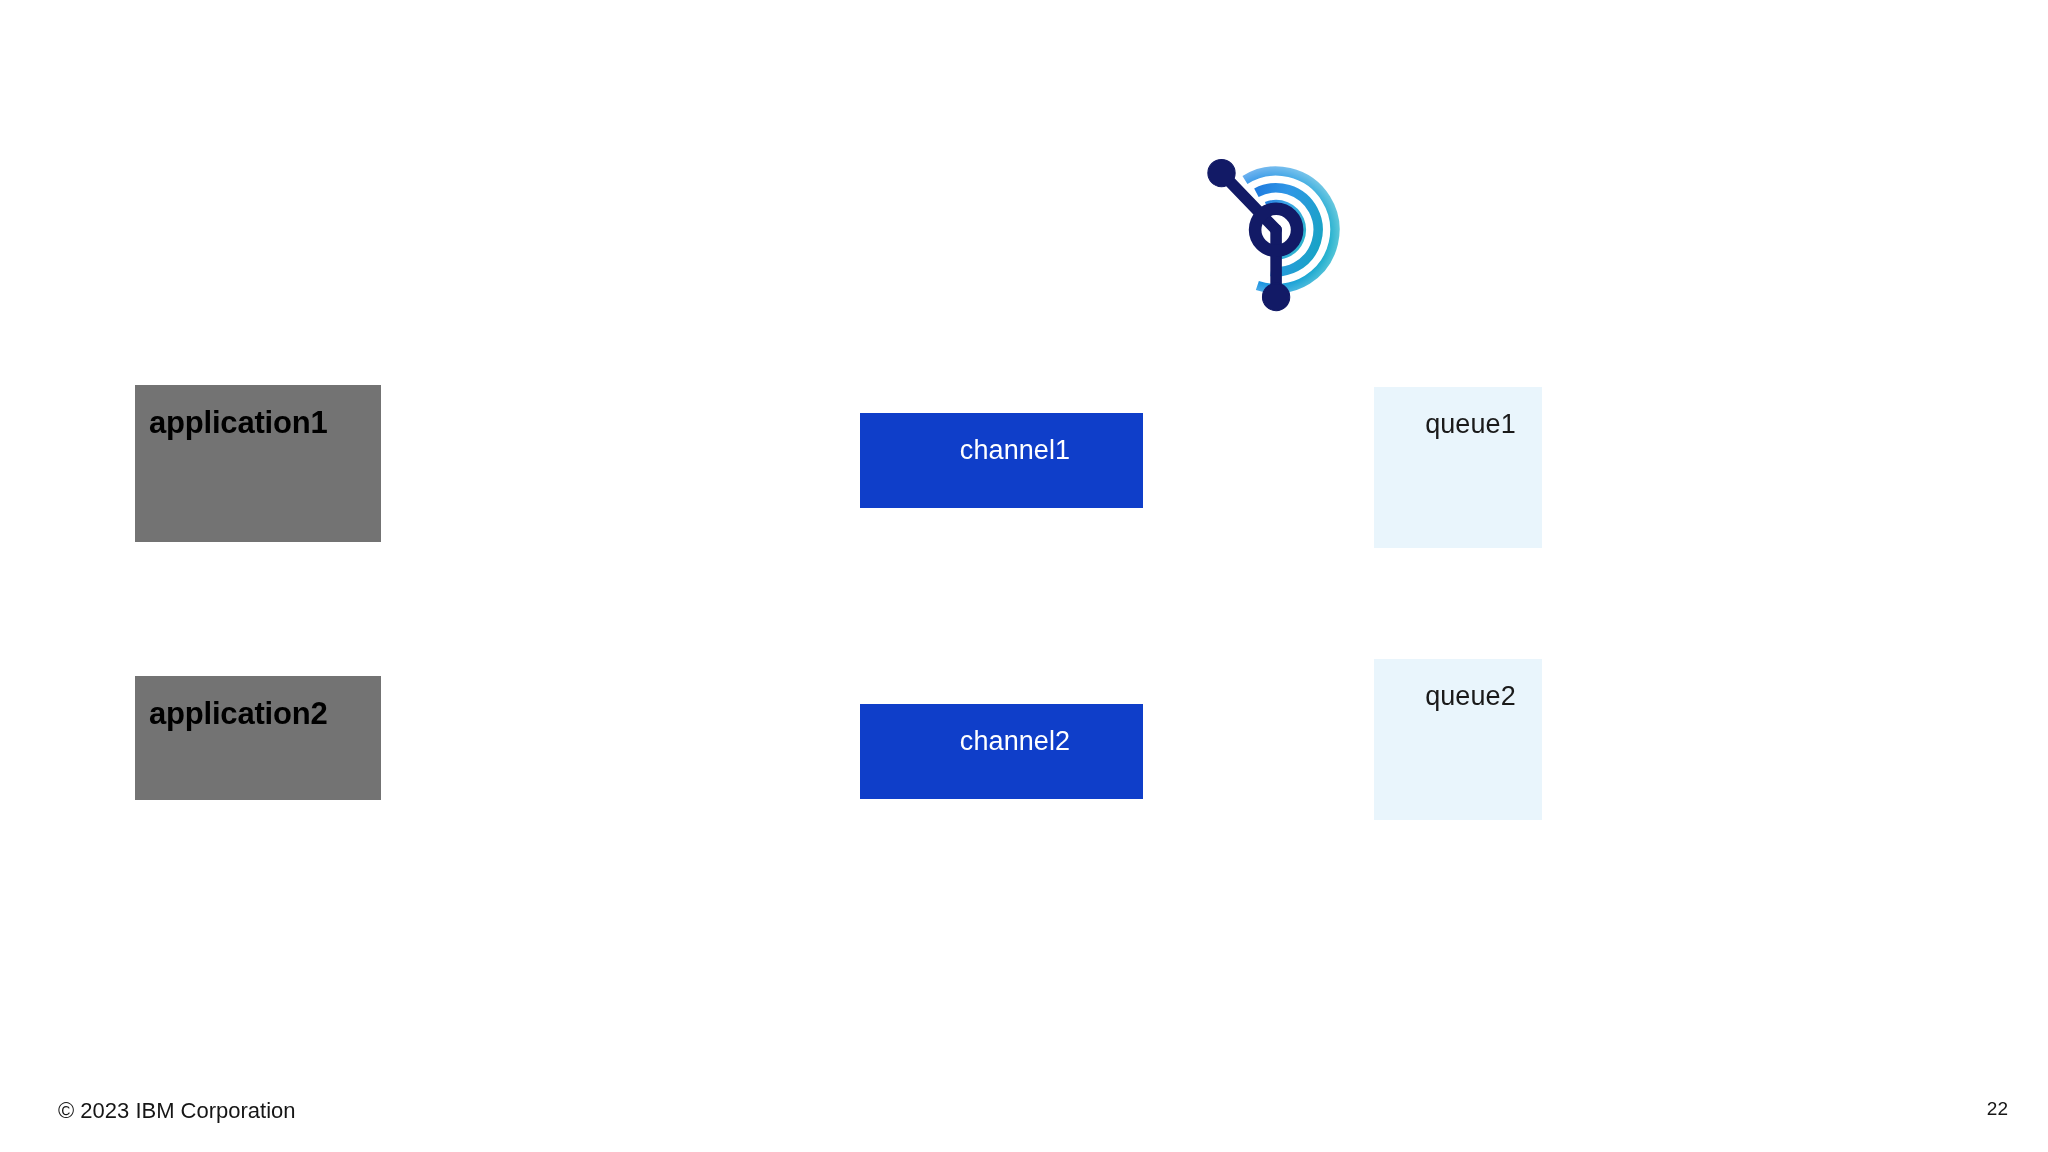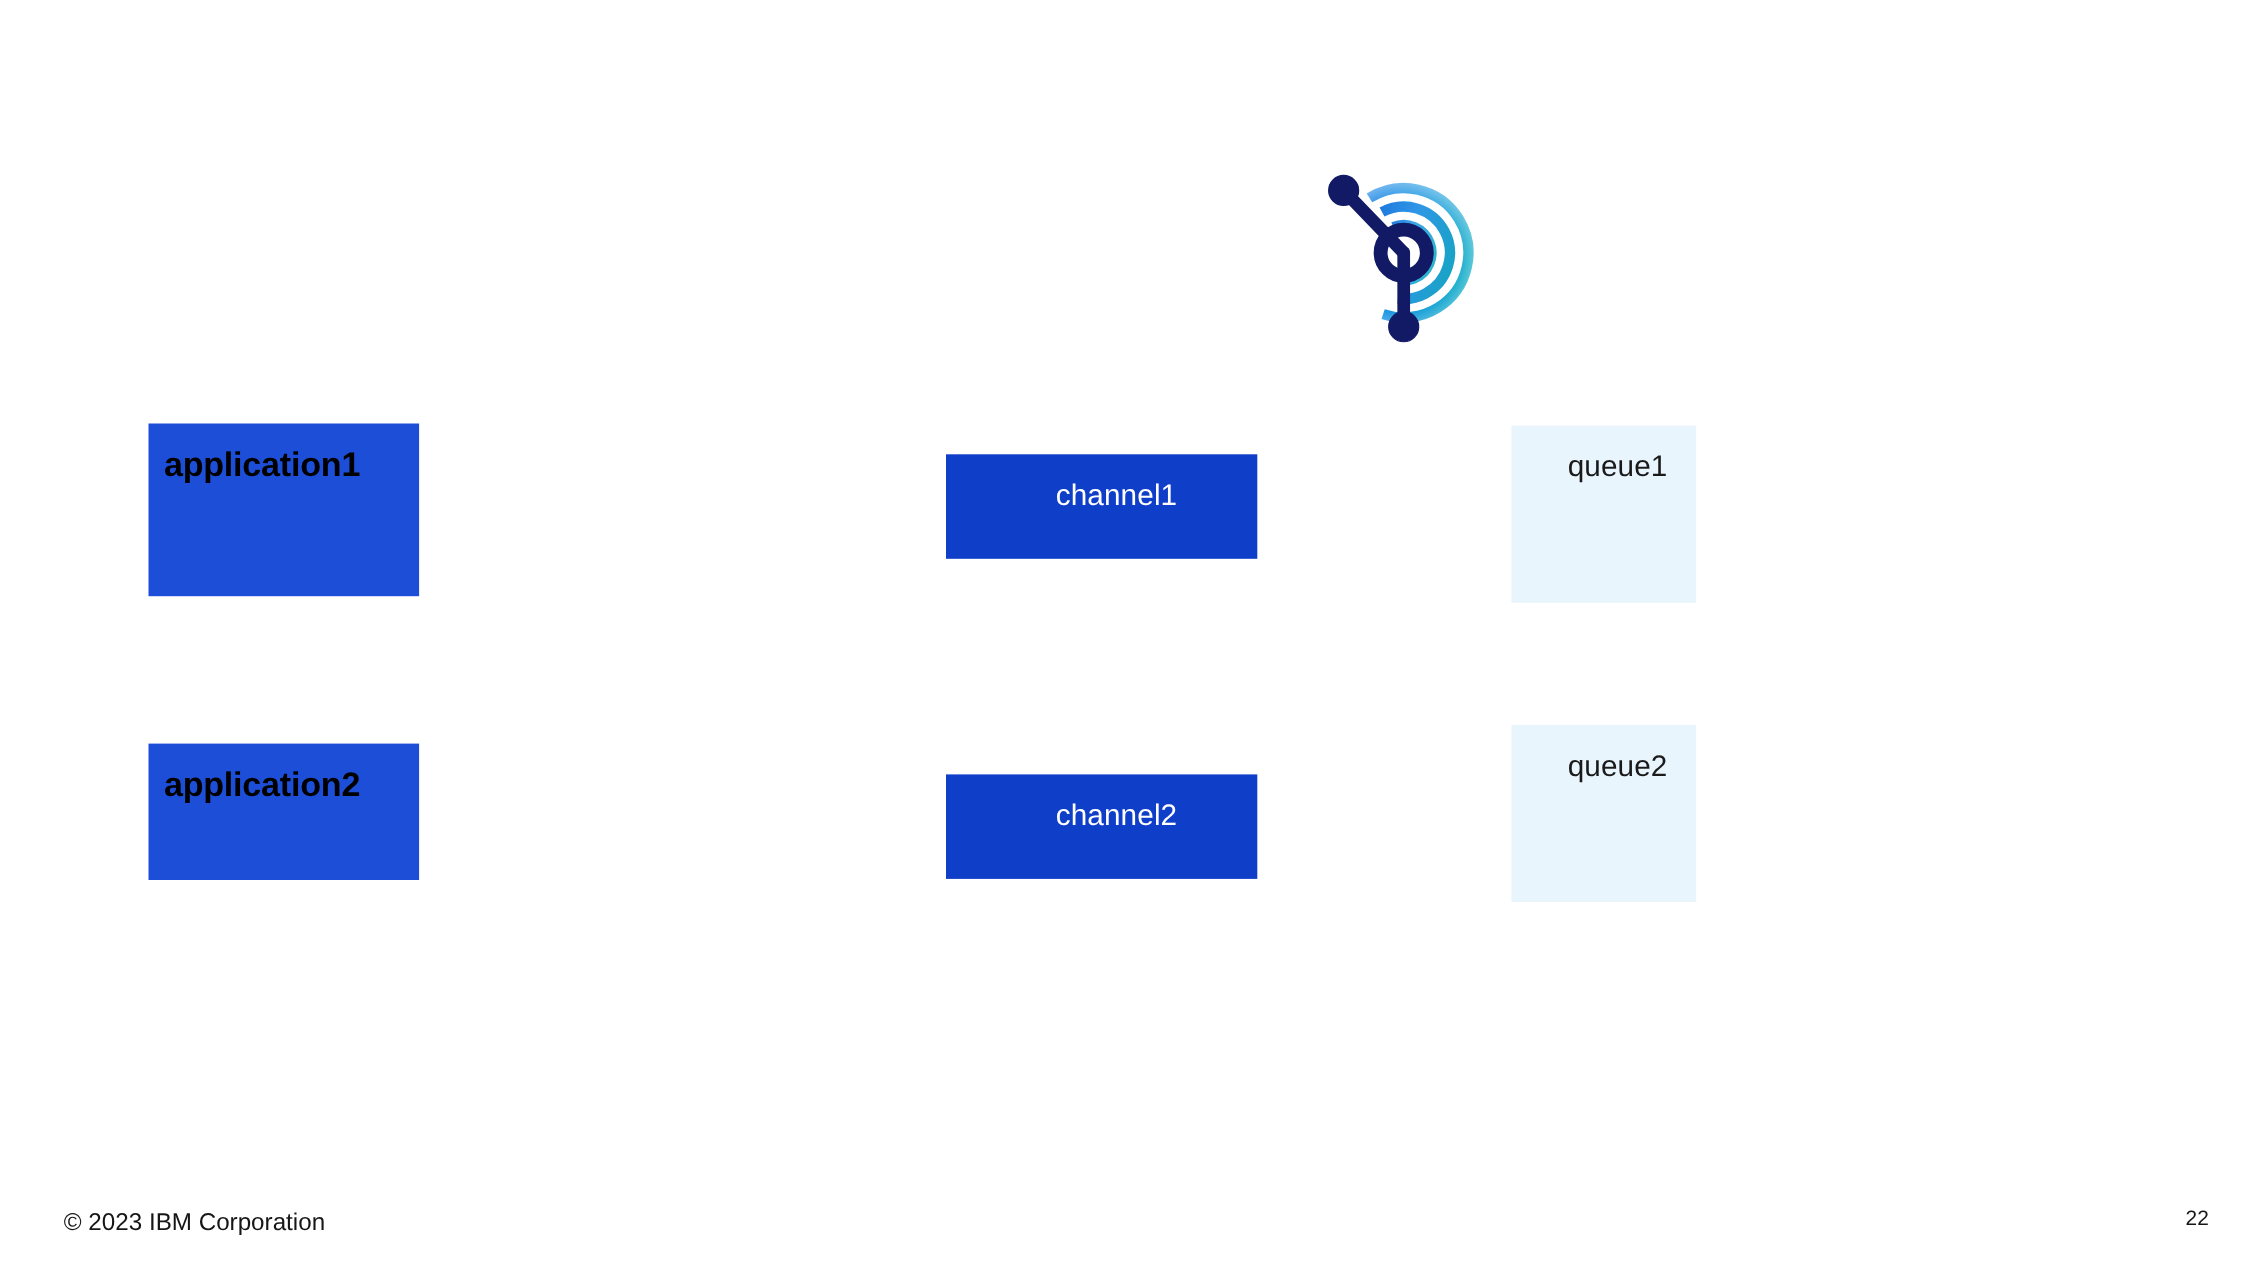--- a/index.html
+++ b/index.html
@@ -73,21 +73,21 @@
   }
   .node .node-label {
     position: absolute;
     left: 0;
     right: 0;
     white-space: nowrap;
   }
 
   
   .app-box {
-    background: #1d4ed8;
+    background: #737373;
     padding-left: 31px;
   }
   .app-box .node-label {
     top: 20px;
     left: 14px;
     right: auto;
     text-align: left;
     font-size: 31px;
     font-weight: 700;
     color: #000000;

